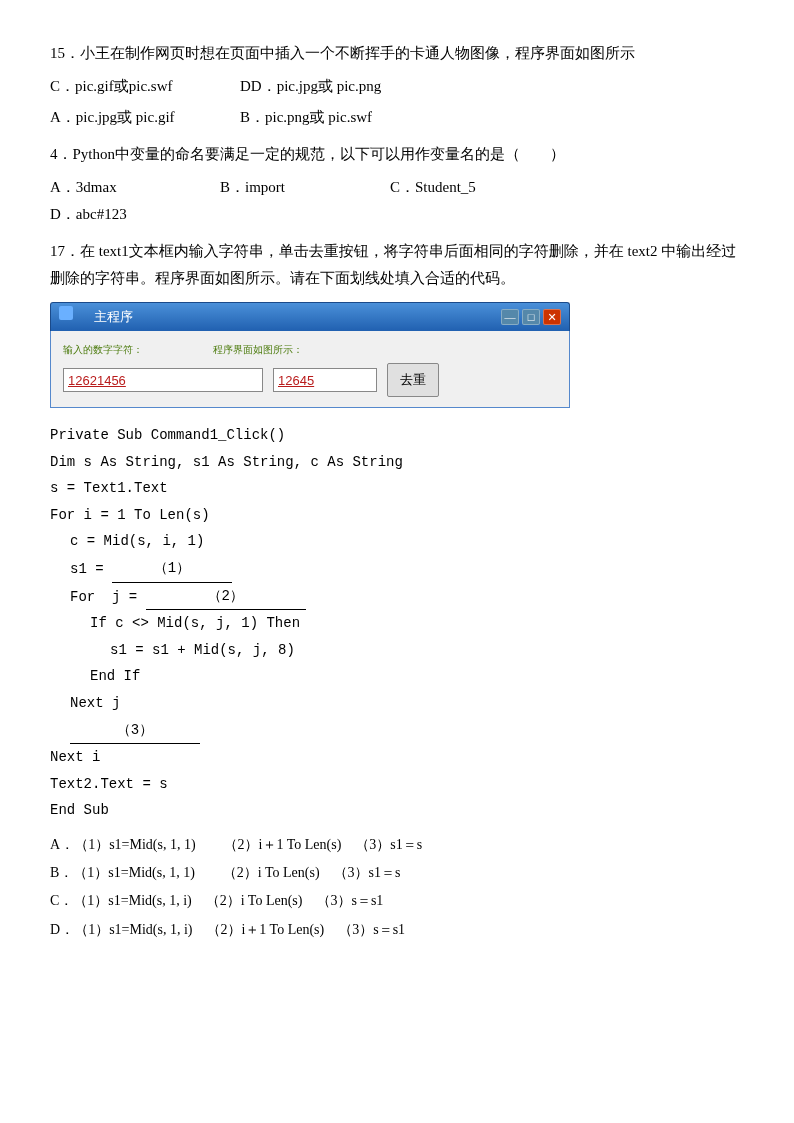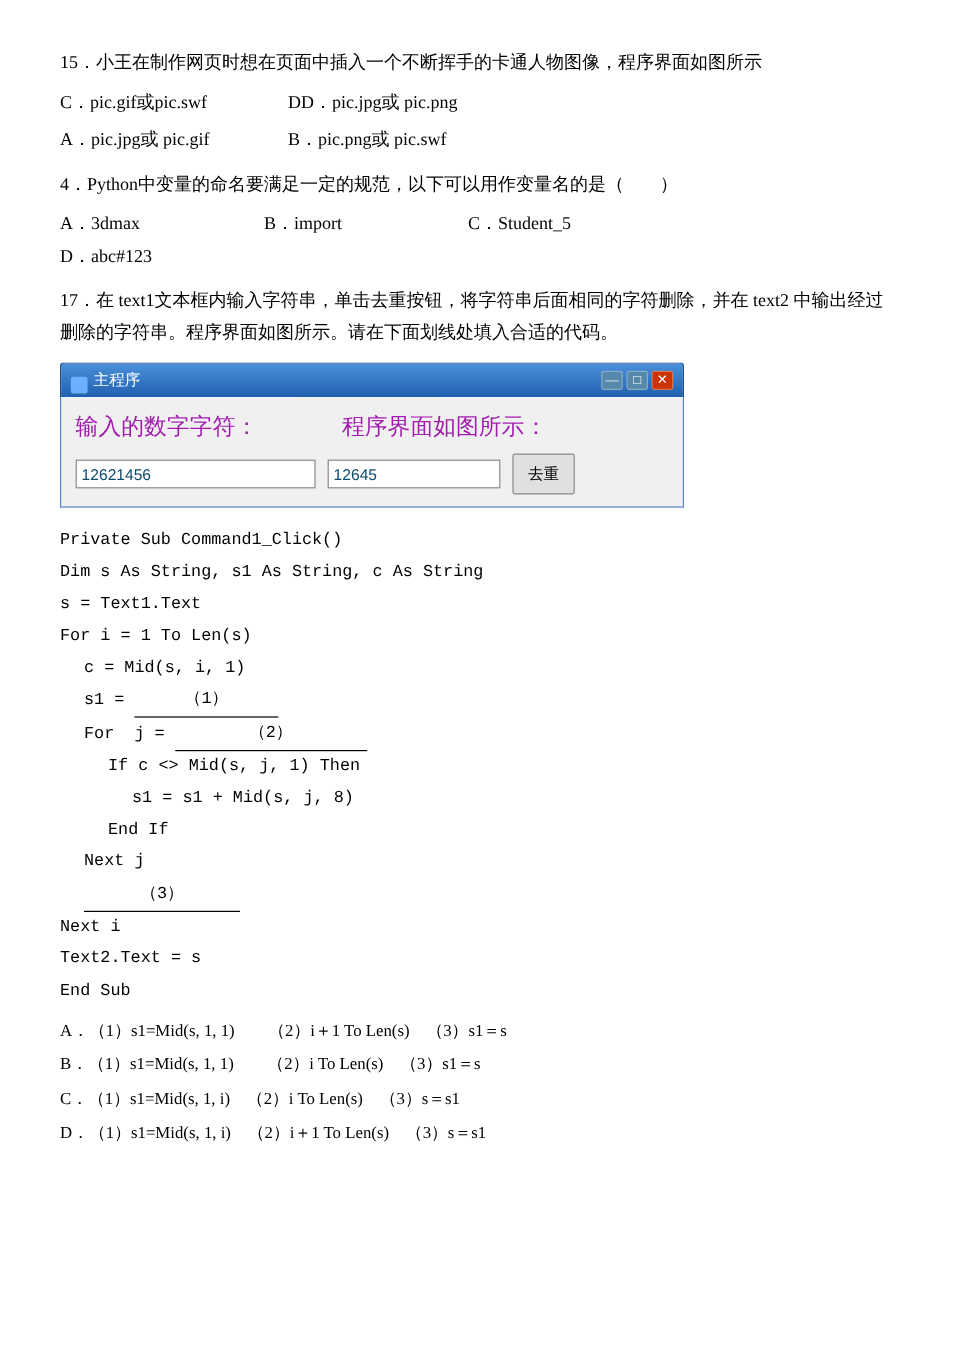--- a/index.html
+++ b/index.html
@@ -52,22 +52,22 @@
       display: flex;
       align-items: center;
       justify-content: space-between;
       border-top-left-radius: 3px;
       border-top-right-radius: 3px;
       border: 1px solid #1a4a8a;
       border-bottom: none;
     }
     .window-titlebar-left {
       display: flex;
-      align-items: flex-end;
-      gap: 5px;
+      align-items: flex-start;
+      gap: 21px;
     }
     .window-icon {
       width: 14px;
       height: 14px;
       background: #6ab0ff;
       border-radius: 2px;
       display: inline-block;
     }
     .window-controls {
       display: flex;
@@ -99,41 +99,42 @@
       border-top: none;
       background: #f0f0f0;
       padding: 10px 12px;
     }
     .window-row-labels {
       display: flex;
       gap: 10px;
       margin-bottom: 5px;
     }
     .window-label {
-      font-size: 19px;
-      color: #a21caf;
+      font-size: 10px;
+      color: #4d7c0f;
     }
     .window-row-inputs {
       display: flex;
       align-items: center;
       gap: 10px;
     }
     .window-input {
       height: 24px;
       border: 1px solid #888;
       background: #fff;
       font-size: 13px;
       padding: 2px 4px;
-      color: #0c4a6e;
+      color: #b91c1c;
+      text-decoration: underline;
     }
     .window-input-left {
       width: 200px;
     }
     .window-input-right {
-      width: 144px;
+      width: 104px;
     }
     .window-button {
       height: 34px;
       width: 52px;
       background: #e0e0e0;
       border: 1px solid #888;
       font-size: 13px;
       cursor: pointer;
       border-radius: 2px;
     }

